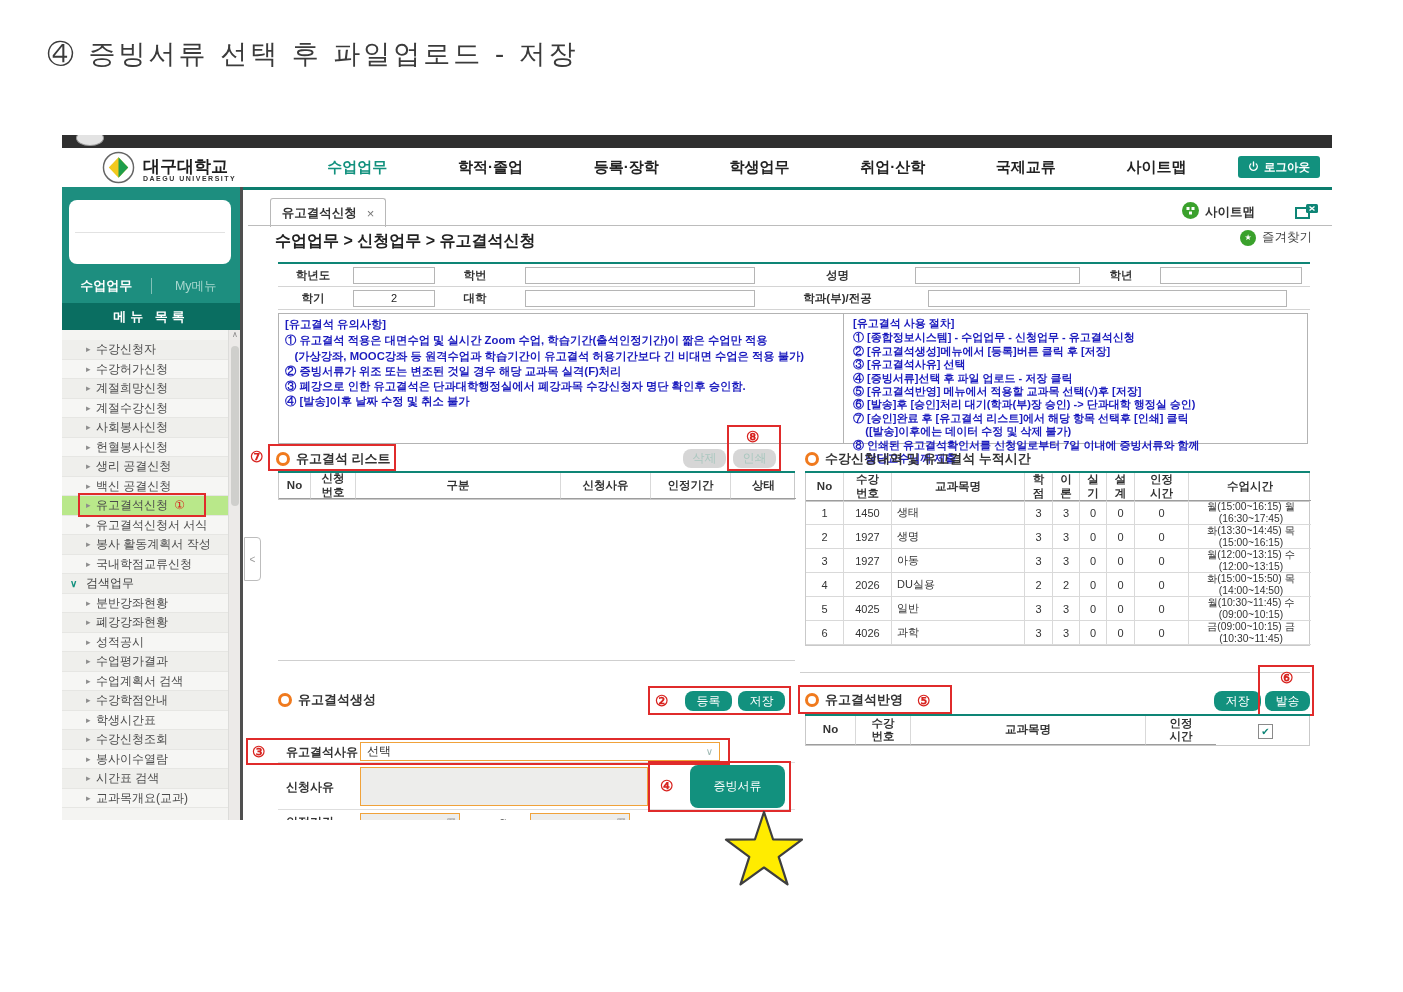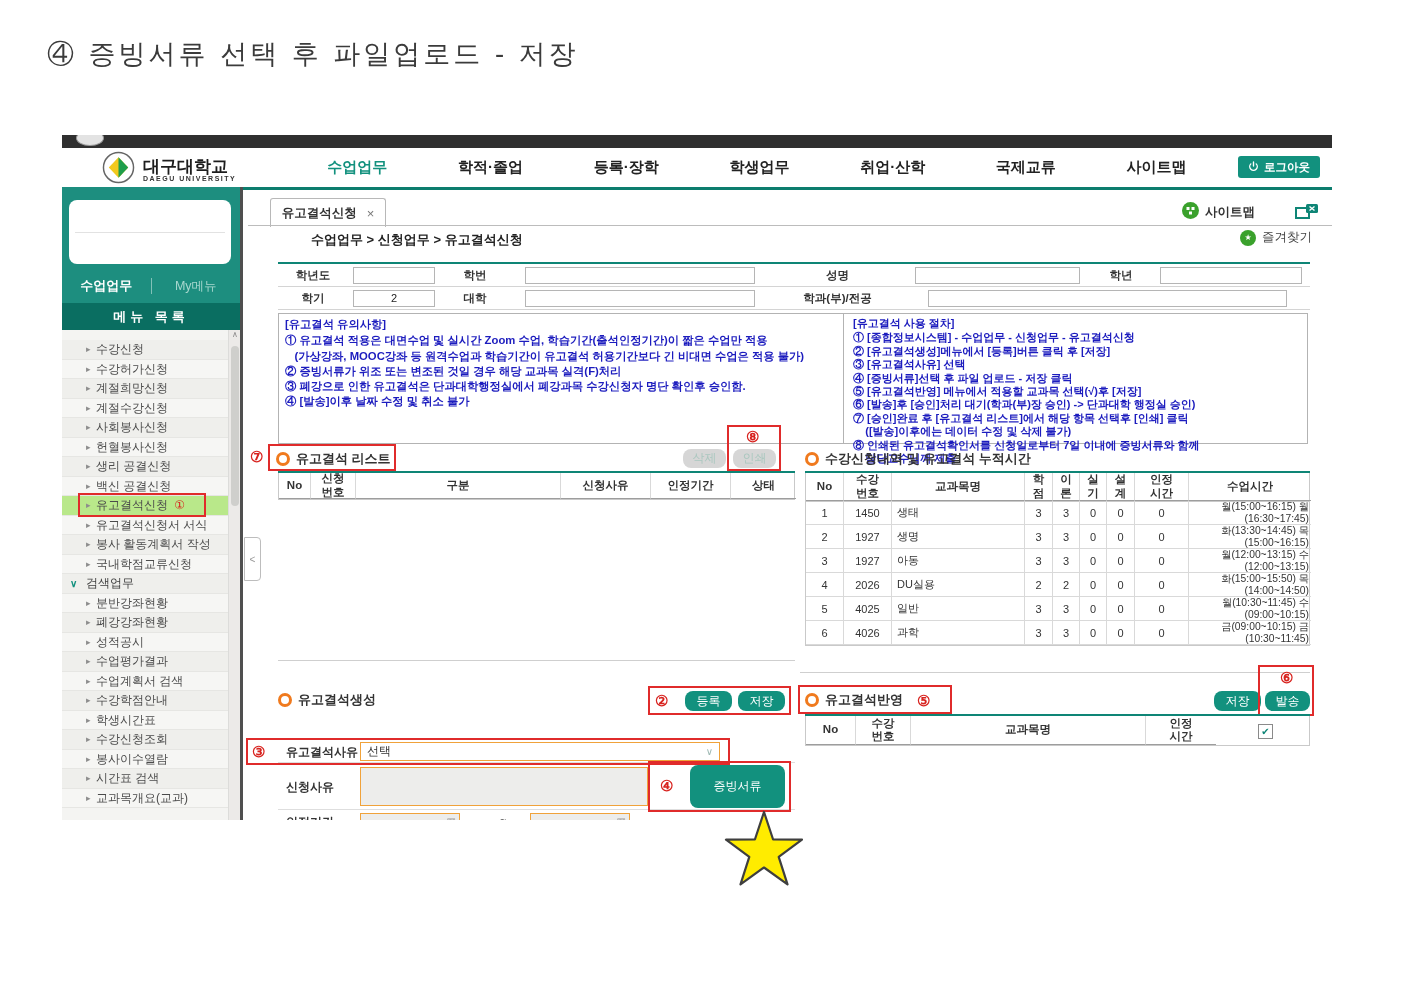--- a/index.html
+++ b/index.html
@@ -53,21 +53,21 @@
     border-radius:0 4px 4px 0;display:flex;align-items:center;justify-content:center;font-size:10px;color:#999;}
 
   
   .ctab{position:absolute;left:208px;top:63px;width:114px;height:28px;background:#fff;border:1px solid #b8b8b8;border-bottom:none;
     border-radius:3px 3px 0 0;display:flex;align-items:center;justify-content:center;gap:10px;font-size:12.5px;font-weight:bold;color:#333;}
   .ctab .x{color:#777;font-weight:normal;font-size:13px;cursor:pointer;}
   .ctab-line{position:absolute;left:186px;top:90px;width:1084px;height:1px;background:#bcbcbc;}
   .sitemap-badge{position:absolute;left:1120px;top:67px;display:flex;align-items:center;gap:6px;font-size:12.5px;font-weight:bold;color:#333;cursor:pointer;}
   .circle-green{width:16px;height:16px;border-radius:50%;background:#3aa12c;color:#fff;display:inline-flex;align-items:center;justify-content:center;font-size:8px;}
   .favorites{position:absolute;left:1178px;top:94px;display:flex;align-items:center;gap:6px;font-size:12.5px;color:#444;cursor:pointer;}
-  .breadcrumb{position:absolute;left:213px;top:96px;font-size:13px;font-weight:bold;color:#222;margin-left:36px;}
+  .breadcrumb{position:absolute;left:213px;top:96px;font-size:16px;font-weight:bold;color:#222;}
 
   
   .sform{position:absolute;left:216px;top:127px;width:1032px;border-top:2px solid #0e8576;
     display:grid;grid-template-columns:70px 92px 70px 260px 135px 185px 62px 158px;grid-auto-rows:23px;}
   .sform>div{border-bottom:1px solid #d4d4d4;box-sizing:border-box;display:flex;align-items:center;}
   .sf-label{justify-content:center;font-size:11.5px;font-weight:bold;color:#333;}
   .sf-field{justify-content:center;}
   .tinput{width:88%;height:15px;border:1px solid #b5b5b5;background:#fff;font-size:11px;text-align:center;color:#222;padding:0;}
   .span3{grid-column:span 3;}
 
@@ -89,21 +89,21 @@
   .rstep{color:#d8231f;font-size:15px;font-weight:bold;line-height:1;}
   .rbox{border:2px solid #e02b2b;box-sizing:border-box;}
 
   
   .gtable{display:grid;font-size:11px;color:#333;border:1px solid #c9c9c9;border-top:none;box-sizing:border-box;}
   .gcell{border-right:1px solid #d9d9d9;border-bottom:1px solid #d9d9d9;display:flex;align-items:center;justify-content:center;
     text-align:center;box-sizing:border-box;padding:1px 2px;}
   .gcell:last-child{border-right:none;}
   .ghead{font-weight:bold;font-size:11.5px;white-space:pre-line;line-height:1.15;border-bottom:1px solid #9d9d9d;}
   .gleft{justify-content:flex-start;text-align:left;padding-left:5px;}
-  .time-cell{font-size:10.3px;line-height:1.15;justify-content:flex-start;text-align:right;padding-left:4px;}
+  .time-cell{font-size:10.3px;line-height:1.15;justify-content:flex-start;text-align:center;padding-left:4px;}
 
   
   .crow{position:absolute;left:216px;width:517px;border-bottom:1px solid #dedede;box-sizing:border-box;}
   .crow-label{position:absolute;left:8px;font-size:12px;font-weight:bold;color:#333;}
   .oinput{border:1px solid #f0a23a;background:#fff;box-sizing:border-box;}
   .ginput{border:1px solid #f0a23a;background:#ededeb;box-sizing:border-box;}
   .cselect{position:absolute;border:1px solid #f0a23a;background:#fff;font-size:12px;color:#333;display:flex;
     align-items:center;padding-left:6px;box-sizing:border-box;}
   .cselect .chev{position:absolute;right:6px;color:#9db8b3;font-size:10px;}
   .cal{position:absolute;right:3px;top:2px;font-size:10px;color:#9a9a9a;}
@@ -188,21 +188,21 @@
         <div class="sb-tab-sep"></div>
         <div class="sb-tab off">My메뉴</div>
       </div>
     </div>
     <div class="menu-hdr">메뉴 목록</div>
     <div class="menu-list">
 
         <div class="menu-item">
           <span class="arrow">▸</span>
           
-          <span>수강신청</span>
+          <span>수강신청자</span>
           <span class="menu-badge"></span>
         </div>
 
         <div class="menu-item">
           <span class="arrow">▸</span>
           
           <span>수강허가신청</span>
           <span class="menu-badge"></span>
         </div>
 

